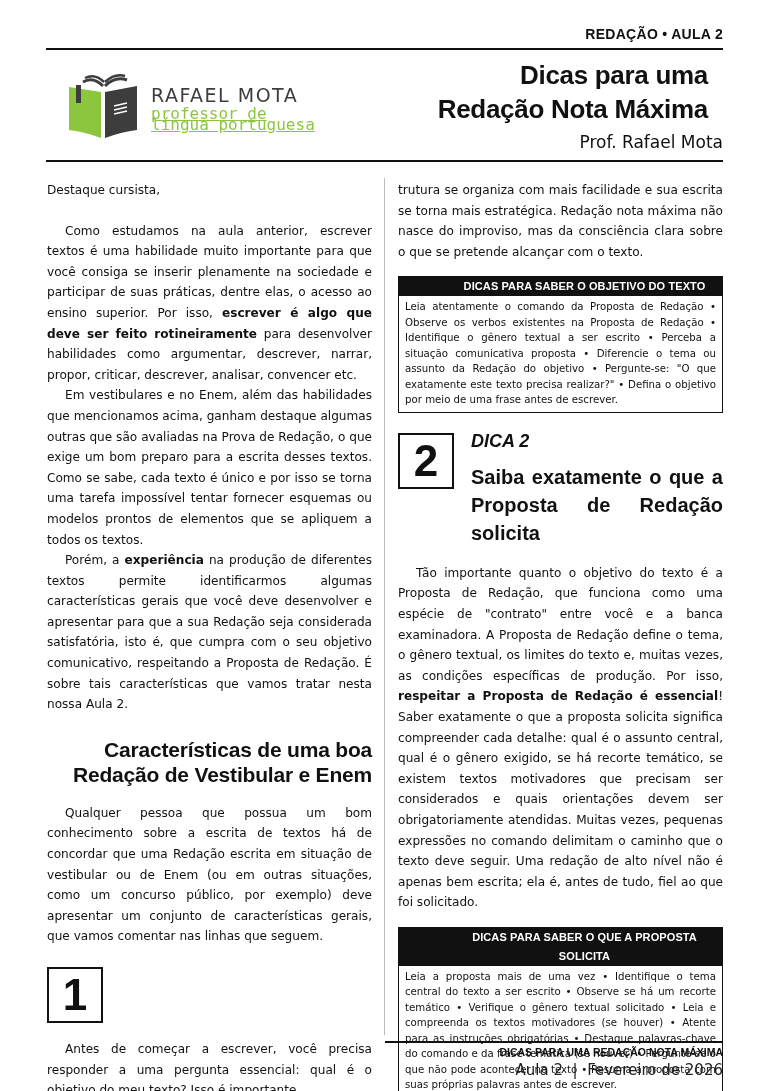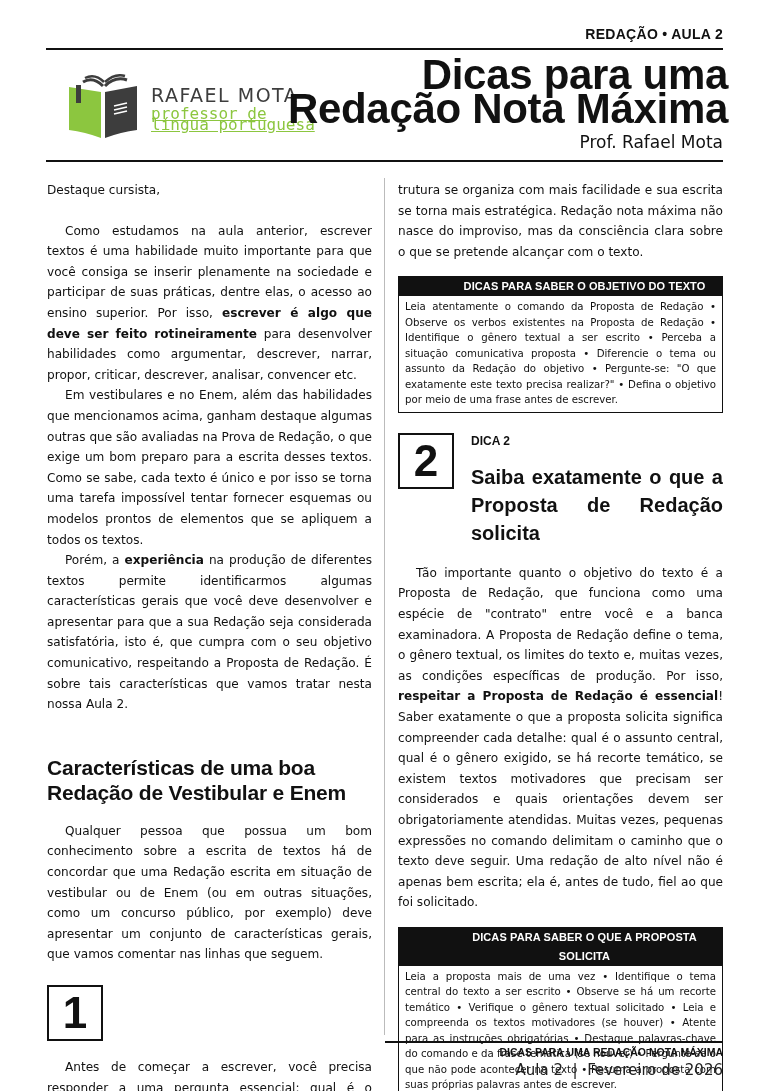--- a/index.html
+++ b/index.html
@@ -10,39 +10,39 @@
   .rule { position: absolute; left: 46px; width: 677px; height: 2px; background: #111; }
   .rule.r1 { top: 48px; }
   .rule.r2 { top: 160px; }
   .rule.r3 { top: 1041px; left: 385px; width: 338px; }
 
   .logo { position: absolute; left: 46px; top: 74px; width: 210px; height: 66px; margin-left: 23px; }
   .logo svg { position: absolute; left: 0; top: 0; }
   .logo-name { position: absolute; left: 82px; top: 10px; font-family: "DejaVu Sans", sans-serif; font-size: 19px; letter-spacing: 1.5px; color: #3d3d3d; white-space: nowrap; }
   .logo-sub { position: absolute; left: 82px; top: 34px; font-family: "DejaVu Sans Mono", monospace; font-size: 16px; line-height: 11px; color: #8cc63f; white-space: pre; text-decoration: underline; }
 
-  .title { position: absolute; right: 40px; top: 58px; text-align: right; font-family: "Liberation Sans", sans-serif; font-weight: 700; font-size: 42px; line-height: 34px; color: #111; letter-spacing: -0.3px; }
+  .title { position: absolute; right: 60px; top: 58px; text-align: right; font-family: "Liberation Sans", sans-serif; font-weight: 700; font-size: 26px; line-height: 34px; color: #111; letter-spacing: -0.3px; }
   .author { position: absolute; right: 45px; top: 132px; font-family: "DejaVu Sans", sans-serif; font-size: 17px; color: #111; }
 
   .col { position: absolute; top: 180px; width: 325px; font-size: 12.1px; line-height: 20.6px; text-align: justify; hyphens: auto; }
   .col.left { left: 47px; }
   .col.right { left: 398px; }
   .divider { position: absolute; left: 384px; top: 178px; width: 1px; height: 857px; background: #bbb; }
 
   p { margin: 0; text-indent: 18px; }
   p.no-indent { text-indent: 0; }
   .gap { height: 20px; }
   b { font-weight: 700; }
 
   h2 { margin: 14px 0 16px 0; font-family: "Liberation Sans", sans-serif; font-weight: 700; font-size: 21px; line-height: 25px; text-align: left; letter-spacing: -0.2px; }
 
   .dica { display: flex; align-items: flex-start; margin: 18px 0 16px 0; }
   .dica-num { width: 56px; height: 56px; border: 2.5px solid #111; box-sizing: border-box; display: flex; align-items: center; justify-content: center; font-family: "Liberation Sans", sans-serif; font-weight: 700; font-size: 44px; margin-right: 17px; flex: none; margin-top: 2px; }
   .dica-text { font-family: "Liberation Sans", sans-serif; font-weight: 700; }
-  .dica-label { font-size: 12px; line-height: 20px; }
+  .dica-label { font-size: 18px; line-height: 20px; font-style: italic; }
   .dica-title { font-size: 20px; line-height: 28px; margin-top: 12px; }
 
   .box { border: 1.5px solid #111; margin: 14px 0 14px 0; }
   .box-head { background: #111; color: #fff; text-align: center; font-family: "Liberation Sans", sans-serif; font-weight: 700; font-size: 11px; line-height: 19px; letter-spacing: 0.1px; padding-left: 48px; }
   .box-body { padding: 3px 6px 4px 6px; font-size: 10.2px; line-height: 15.5px; text-align: justify; }
 
   .footer-title { position: absolute; right: 45px; top: 1046px; font-family: "Liberation Sans", sans-serif; font-weight: 700; font-size: 10.5px; color: #111; text-align: center; }
   .footer-sub { position: absolute; right: 45px; top: 1061px; font-size: 15px; color: #222; }
 </style>
 </head>
@@ -85,21 +85,21 @@
 
   <div class="divider"></div>
 
   <div class="col left">
     <p class="no-indent">Destaque cursista,</p>
     <div class="gap"></div>
     <p><span>Como estudamos na aula anterior, escrever textos é uma habilidade muito importante para que você consiga se inserir plenamente na sociedade e participar de suas práticas, dentre elas, o acesso ao ensino superior. Por isso, </span><b>escrever é algo que deve ser feito rotineiramente</b><span> para desenvolver habilidades como argumentar, descrever, narrar, propor, criticar, descrever, analisar, convencer etc.</span></p>
     <p>Em vestibulares e no Enem, além das habilidades que mencionamos acima, ganham destaque algumas outras que são avaliadas na Prova de Redação, o que exige um bom preparo para a escrita desses textos. Como se sabe, cada texto é único e por isso se torna uma tarefa impossível tentar fornecer esquemas ou modelos prontos de elementos que se apliquem a todos os textos.</p>
     <p><span>Porém, a </span><b>experiência</b><span> na produção de diferentes textos permite identificarmos algumas características gerais que você deve desenvolver e apresentar para que a sua Redação seja considerada satisfatória, isto é, que cumpra com o seu objetivo comunicativo, respeitando a Proposta de Redação. É sobre tais características que vamos tratar nesta nossa Aula 2.</span></p>
 
-    <h2 style="margin-top:40px;">Características de uma boa Redação de Vestibular e Enem</h2>
+    <h2 style="margin-top:22px;text-align:right;">Características de uma boa Redação de Vestibular e Enem</h2>
     <p>Qualquer pessoa que possua um bom conhecimento sobre a escrita de textos há de concordar que uma Redação escrita em situação de vestibular ou de Enem (ou em outras situações, como um concurso público, por exemplo) deve apresentar um conjunto de características gerais, que vamos comentar nas linhas que seguem.</p>
 
     <div class="dica">
       <div class="dica-num">1</div>
     </div>
 
     <p><span>Antes de começar a escrever, você precisa responder a uma pergunta essencial: qual é o objetivo do meu texto? Isso é importante </span></p>
   </div>
 
   <div class="col right">

